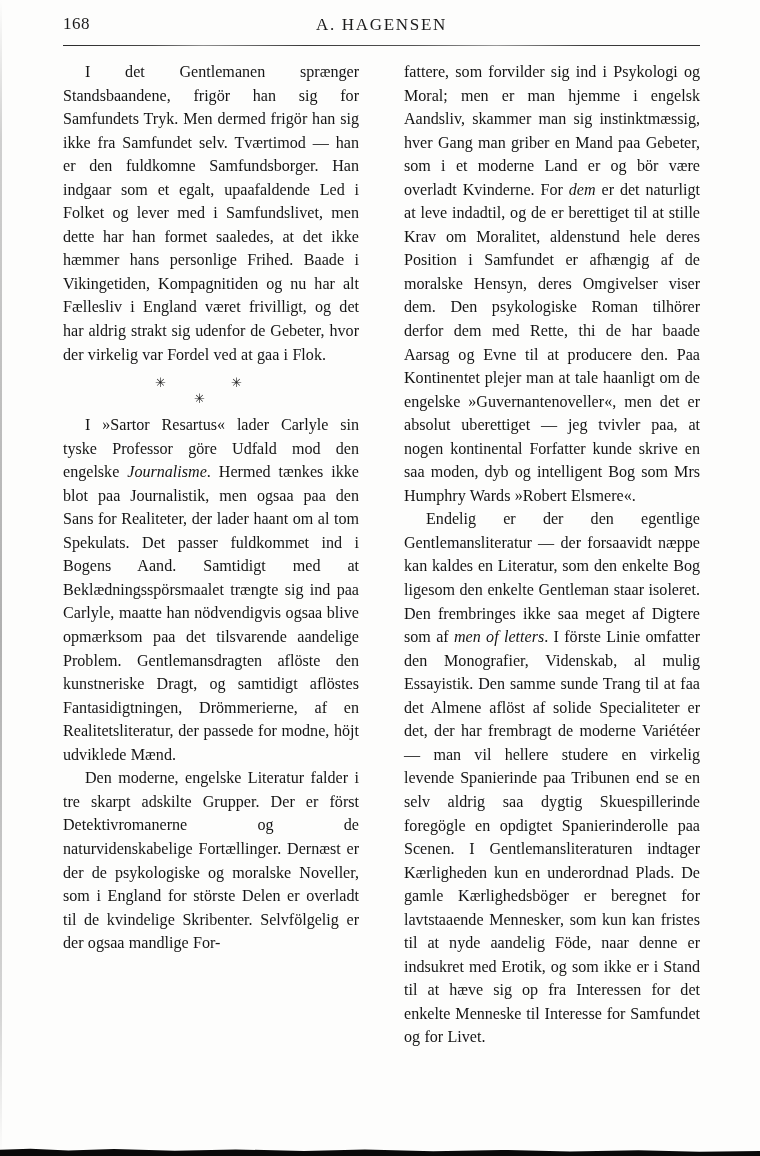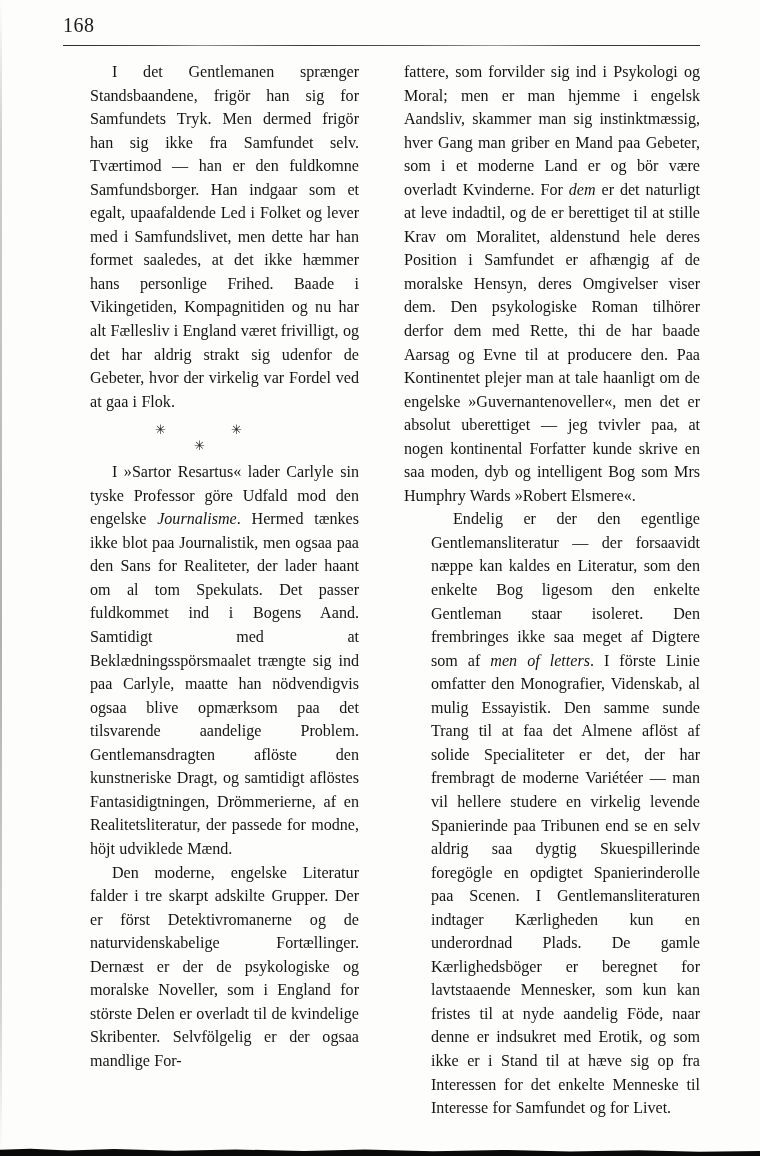--- a/index.html
+++ b/index.html
@@ -21,21 +21,21 @@
     position: absolute;
     left: 63px;
     top: 14px;
     width: 637px;
     height: 26px;
   }
   .folio {
     position: absolute;
     left: 0;
     top: 0;
-    font-size: 20px;
+    font-size: 17px;
     letter-spacing: 0.5px;
     color: #1b1b1b;
   }
   .running-title {
     position: absolute;
     left: 0;
     top: 1px;
     width: 637px;
     text-align: center;
     font-size: 17px;
@@ -70,21 +70,20 @@
     font-size: 16.1px;
     line-height: 23.55px;
     text-align: justify;
     text-justify: inter-word;
     word-spacing: 0.3px;
     -webkit-hyphens: none;
     hyphens: none;
   }
   .col p.indent {
     text-indent: 22px;
-    margin-left: 27px;
   }
   .col p + p {
     margin-top: 0;
   }
   em {
   }
   
   .asterism {
     position: relative;
     height: 47px;
@@ -127,20 +126,21 @@
       rgba(200,200,200,0) 100%);
   }
 </style>
 </head>
 <body>
 
 <div class="page">
 
   <div class="header">
     <div class="folio">168</div>
+    <div class="running-title">A. HAGENSEN</div>
   </div>
   <div class="header-rule"></div>
 
   <div class="columns">
 
     <div class="col">
       <p class="indent" id="p1">I det Gentlemanen sprænger Standsbaandene, frigör han sig for Samfundets Tryk. Men dermed frigör han sig ikke fra Samfundet selv. Tværtimod — han er den fuldkomne Samfundsborger. Han indgaar som et egalt, upaafaldende Led i Folket og lever med i Samfundslivet, men dette har han formet saaledes, at det ikke hæmmer hans personlige Frihed. Baade i Vikingetiden, Kompagnitiden og nu har alt Fællesliv i England været frivilligt, og det har aldrig strakt sig udenfor de Gebeter, hvor der virkelig var Fordel ved at gaa i Flok.</p>
 
       <div class="asterism">
         <span class="ast-left">✳</span>

